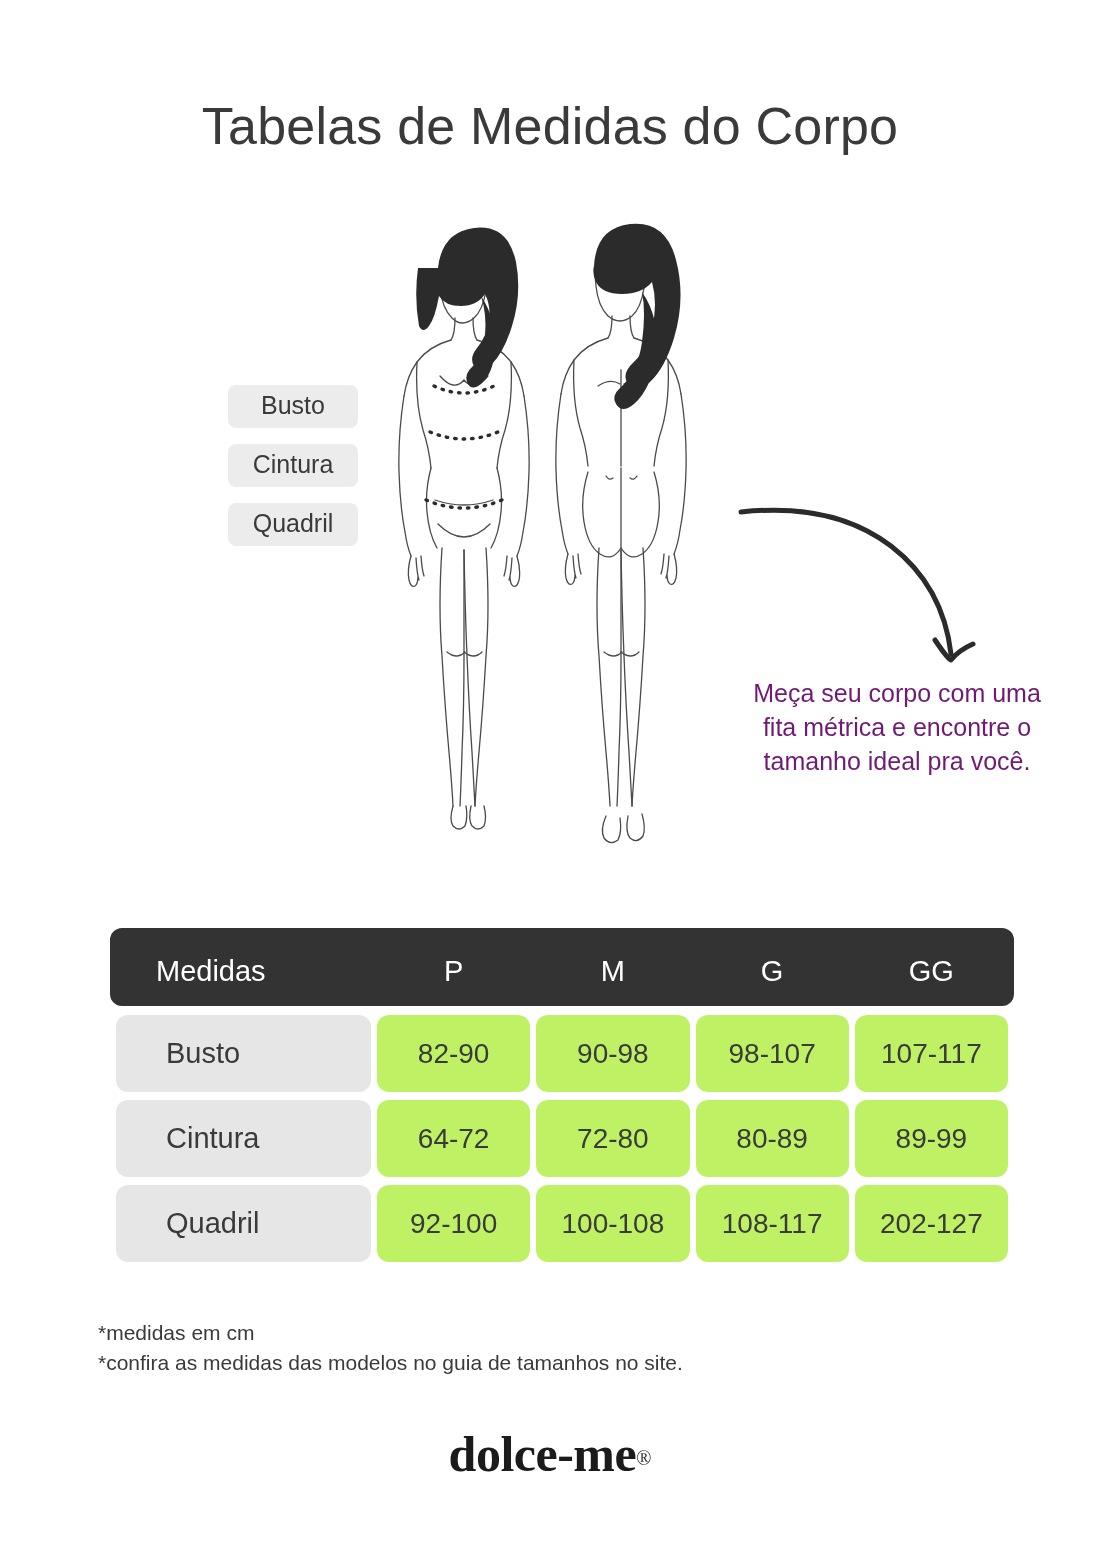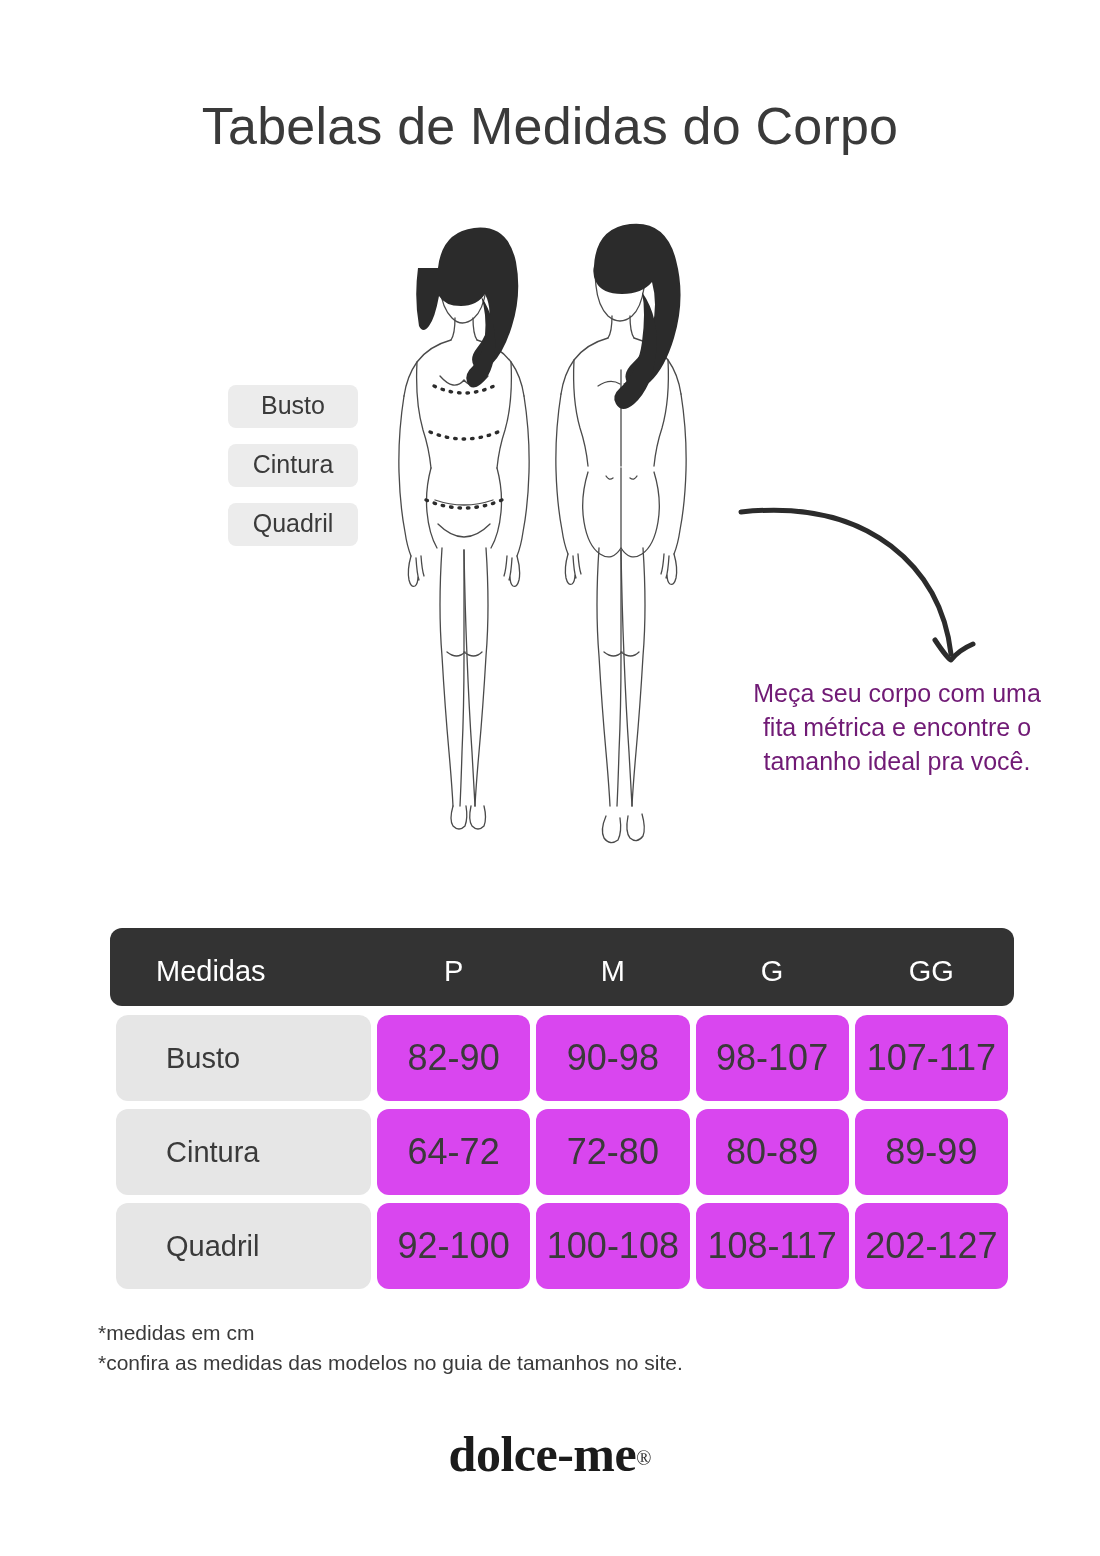--- a/index.html
+++ b/index.html
@@ -134,24 +134,24 @@
     z-index: 0;
   }
   table.size-table {
     position: relative;
     z-index: 1;
   }
   table.size-table thead th {
     background: transparent;
   }
   table.size-table tbody td {
-    background: #d946ef;
+    background: #bef264;
     border-radius: 12px;
     text-align: center;
-    font-size: 36px;
+    font-size: 28px;
     padding: 22px 0;
     color: #3a3a3a;
   }
   table.size-table tbody td.rowhead {
     background: #e6e6e6;
     text-align: left;
     padding-left: 50px;
     font-size: 29px;
   }
 

